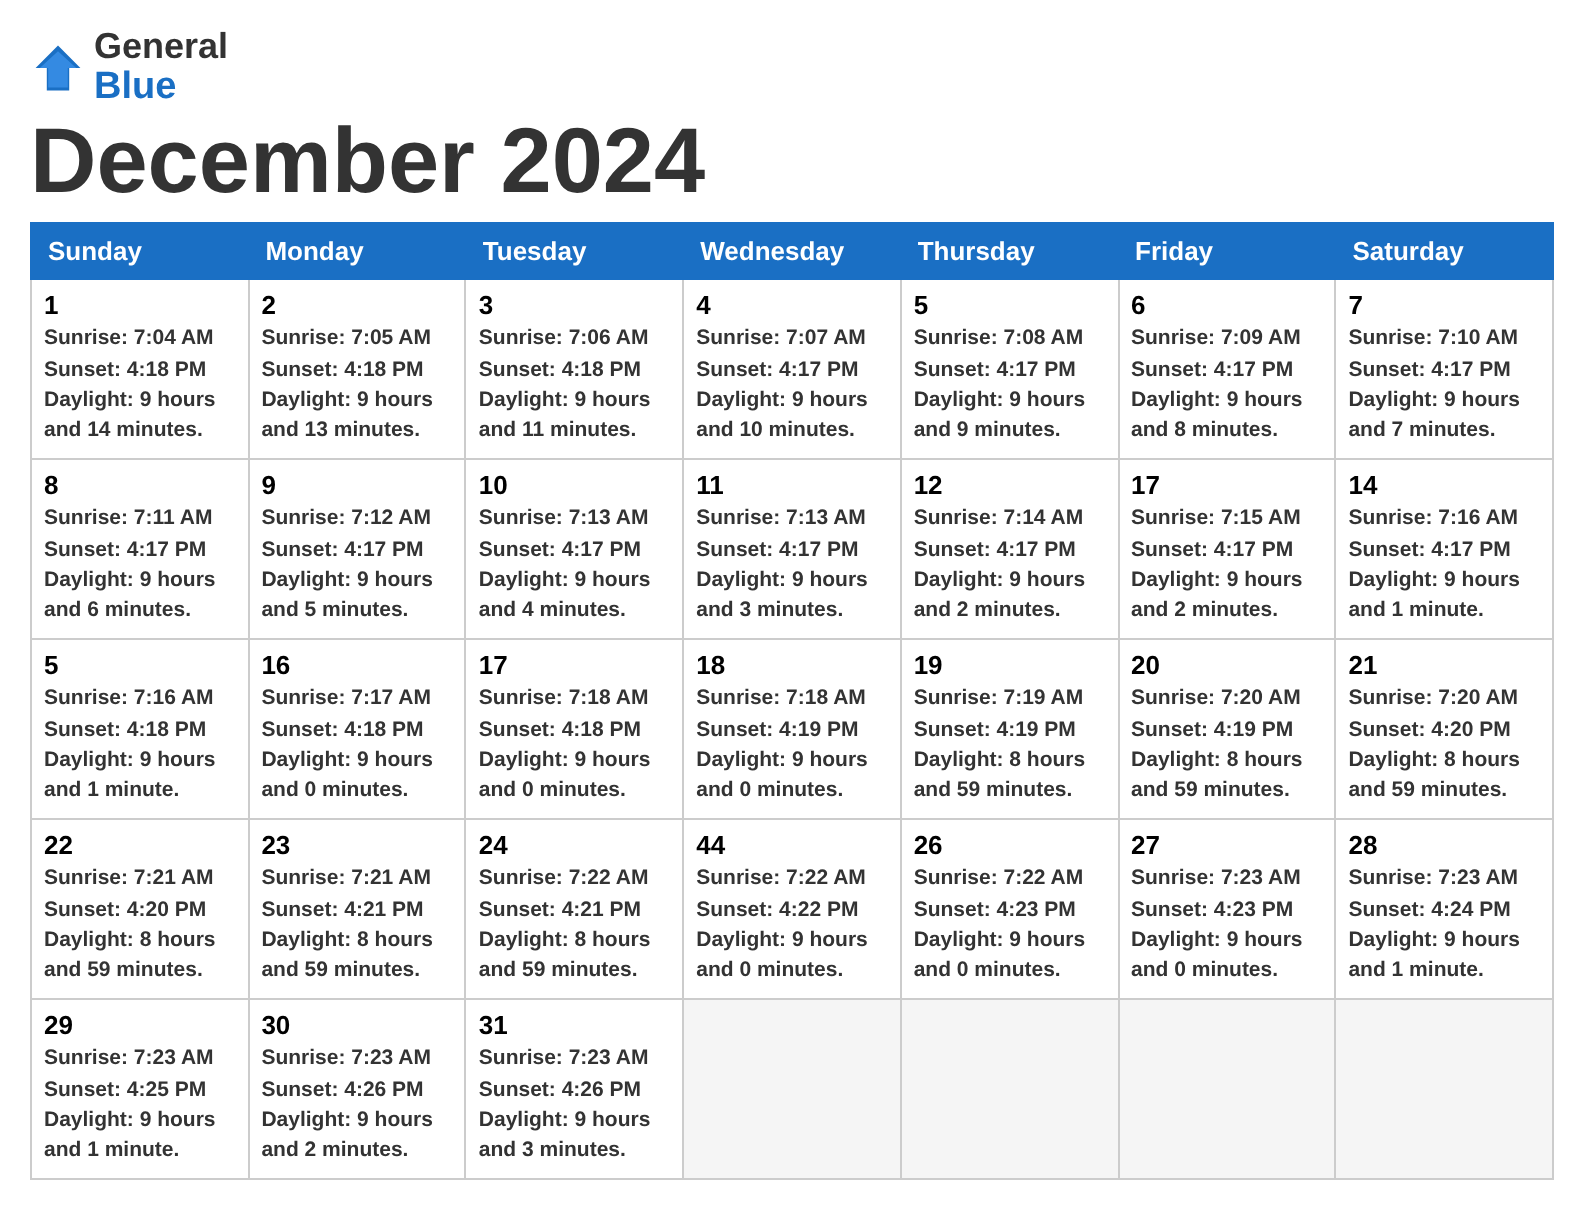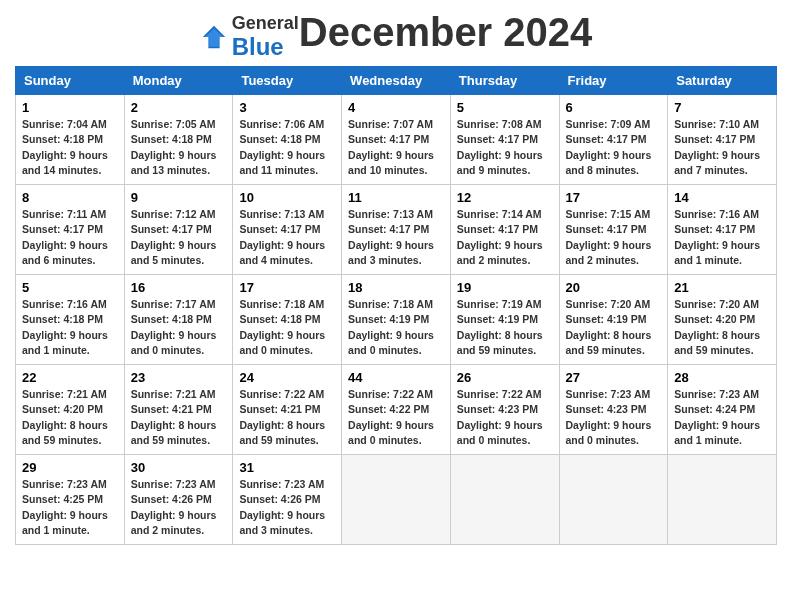--- a/index.html
+++ b/index.html
@@ -5,54 +5,55 @@
     * { box-sizing: border-box; margin: 0; padding: 0; }
     body {
       font-family: Arial, sans-serif;
       background: #fff;
       width: 792px;
       min-height: 612px;
       padding: 10px 15px 15px;
     }
     .header {
       display: flex;
-      justify-content: center;
+      justify-content: flex-end;
       align-items: flex-start;
       margin-bottom: 6px;
+      flex-direction: column;
     }
     .logo {
       display: flex;
       align-items: center;
       margin-top: 4px;
     }
     .logo-text {
       display: flex;
       flex-direction: column;
       line-height: 1.1;
     }
     .logo-general {
       font-size: 18px;
       font-weight: bold;
       color: #333;
     }
     .logo-blue {
-      font-size: 24px;
+      font-size: 19px;
       font-weight: bold;
       color: #1a6fc4;
     }
     .logo-icon {
       width: 28px;
       height: 28px;
       margin-right: 4px;
     }
     .title-block {
       text-align: right;
     }
     .month-title {
-      font-size: 40px;
+      font-size: 46px;
       font-weight: bold;
       color: #333;
       line-height: 1.1;
     }
     .location {
       font-size: 15px;
       color: #333;
       margin-top: 2px;
     }
     .calendar {

